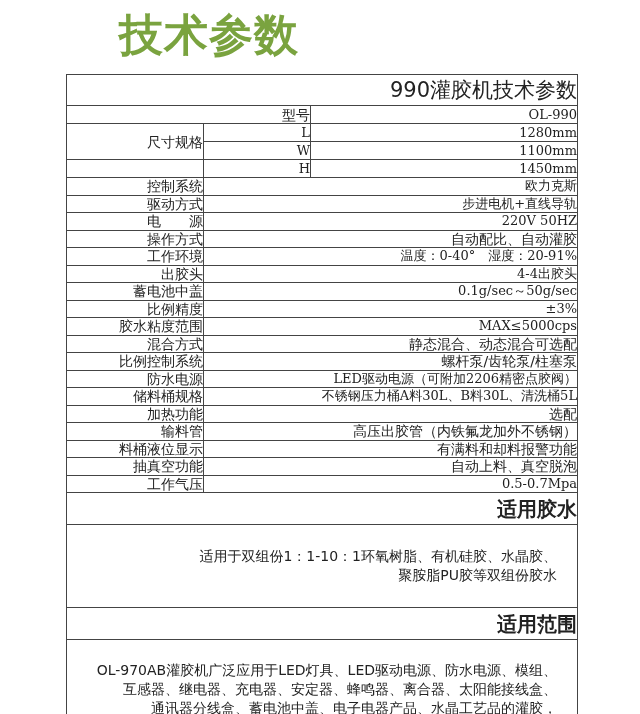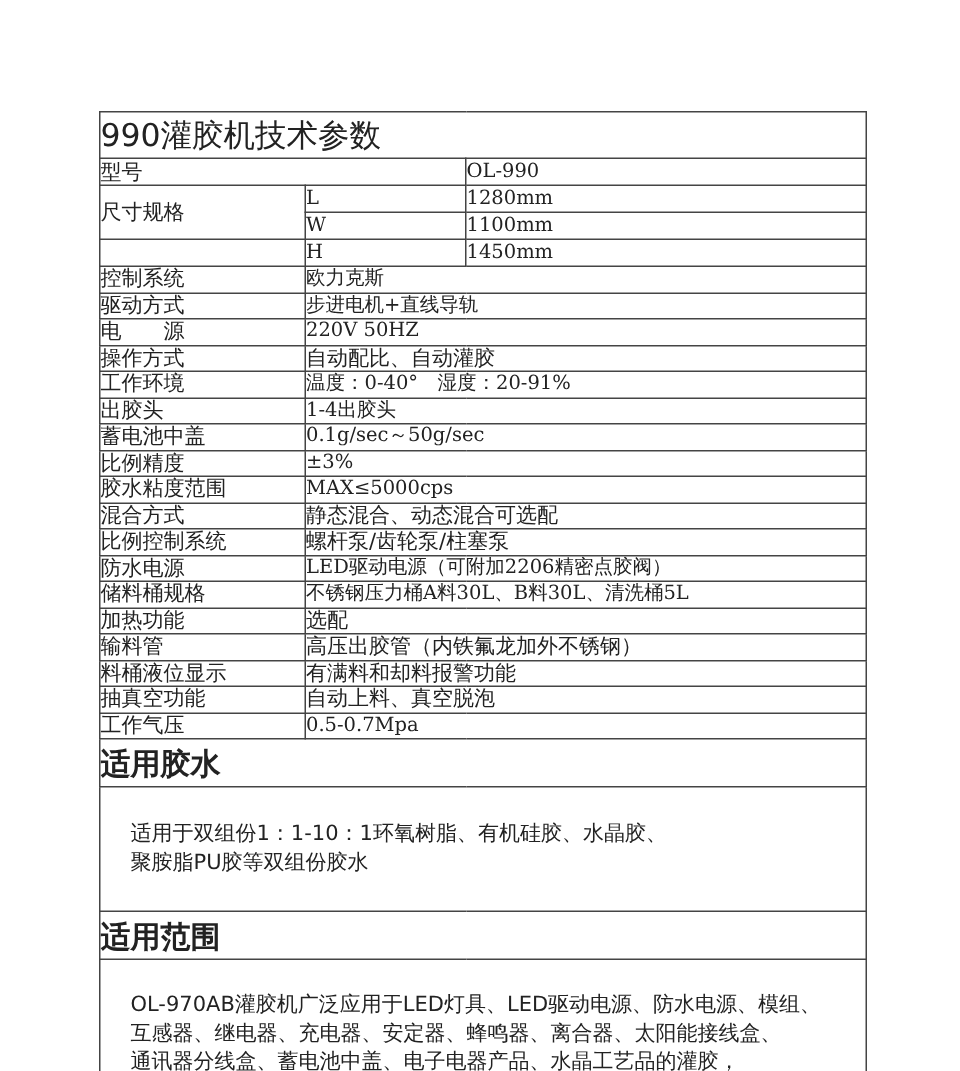--- a/index.html
+++ b/index.html
@@ -1,35 +1,36 @@
 <!DOCTYPE html>
 <html><head>
   <meta charset="utf-8">
   <style>
     html, body { margin: 0; padding: 0; background: #ffffff; }
     body { width: 640px; height: 714px; position: relative; overflow: hidden; font-family: "DejaVu Serif", "Liberation Serif", serif; color: #222; }
     .header { position: absolute; left: 119px; top: 8px; height: 52px; display: flex; align-items: flex-end; }
     .header .cn { font-family: "DejaVu Sans", sans-serif; font-weight: bold; font-size: 44px; color: #7aa33f; letter-spacing: 1px; line-height: 50px; }
     .header .en { font-family: "Liberation Sans", sans-serif; font-size: 19px; color: #7aa33f; margin-left: 2px; margin-bottom: 3px; letter-spacing: -0.2px; }
     .spec { position: absolute; left: 66px; top: 74px; width: 511px; border-collapse: collapse; table-layout: fixed; }
-    .spec td { border: 1px solid #444; padding: 0; text-align: left; vertical-align: middle; font-size: 13px; line-height: 16px; white-space: nowrap; overflow: hidden; }
+    .spec td { border: 1px solid #444; padding: 0; text-align: right; vertical-align: middle; font-size: 13px; line-height: 16px; white-space: nowrap; overflow: hidden; }
     .spec td.lbl { font-family: "DejaVu Sans", sans-serif; font-size: 14px; }
     .spec tr.r { height: 17.5px; }
     .spec tr.dim { height: 18px; }
     .spec td.title { font-family: "DejaVu Sans", sans-serif; font-size: 21px; height: 30px; }
     .spec td.sec { font-family: "DejaVu Sans", sans-serif; font-weight: bold; font-size: 20px; height: 31px; }
     .spec td.para { font-family: "DejaVu Sans", sans-serif; font-size: 14px; line-height: 19px; white-space: normal; padding: 20px 20px; }
     .spec td.para2 { height: 78px; }
     .spec td.para1 { height: 42px; }
     .line { display: block; }
   </style>
 </head>
 <body>
 
 <div class="header">
+  <span class="cn">技术参数</span>
 </div>
 
 <table class="spec">
   <colgroup>
     <col style="width:137px">
     <col style="width:107px">
     <col style="width:267px">
   </colgroup>
   <tbody>
       <tr>
@@ -68,21 +69,21 @@
   <tr class="r">
         <td class="lbl">操作方式</td>
         <td colspan="2" class="lbl">自动配比、自动灌胶</td>
       </tr>
   <tr class="r">
         <td class="lbl">工作环境</td>
         <td colspan="2">温度：0-40°　湿度：20-91%</td>
       </tr>
   <tr class="r">
         <td class="lbl">出胶头</td>
-        <td colspan="2">1-4出胶头</td>
+        <td colspan="2">4-4出胶头</td>
       </tr>
   <tr class="r">
         <td class="lbl">蓄电池中盖</td>
         <td colspan="2">0.1g/sec～50g/sec</td>
       </tr>
   <tr class="r">
         <td class="lbl">比例精度</td>
         <td colspan="2">±3%</td>
       </tr>
   <tr class="r">

